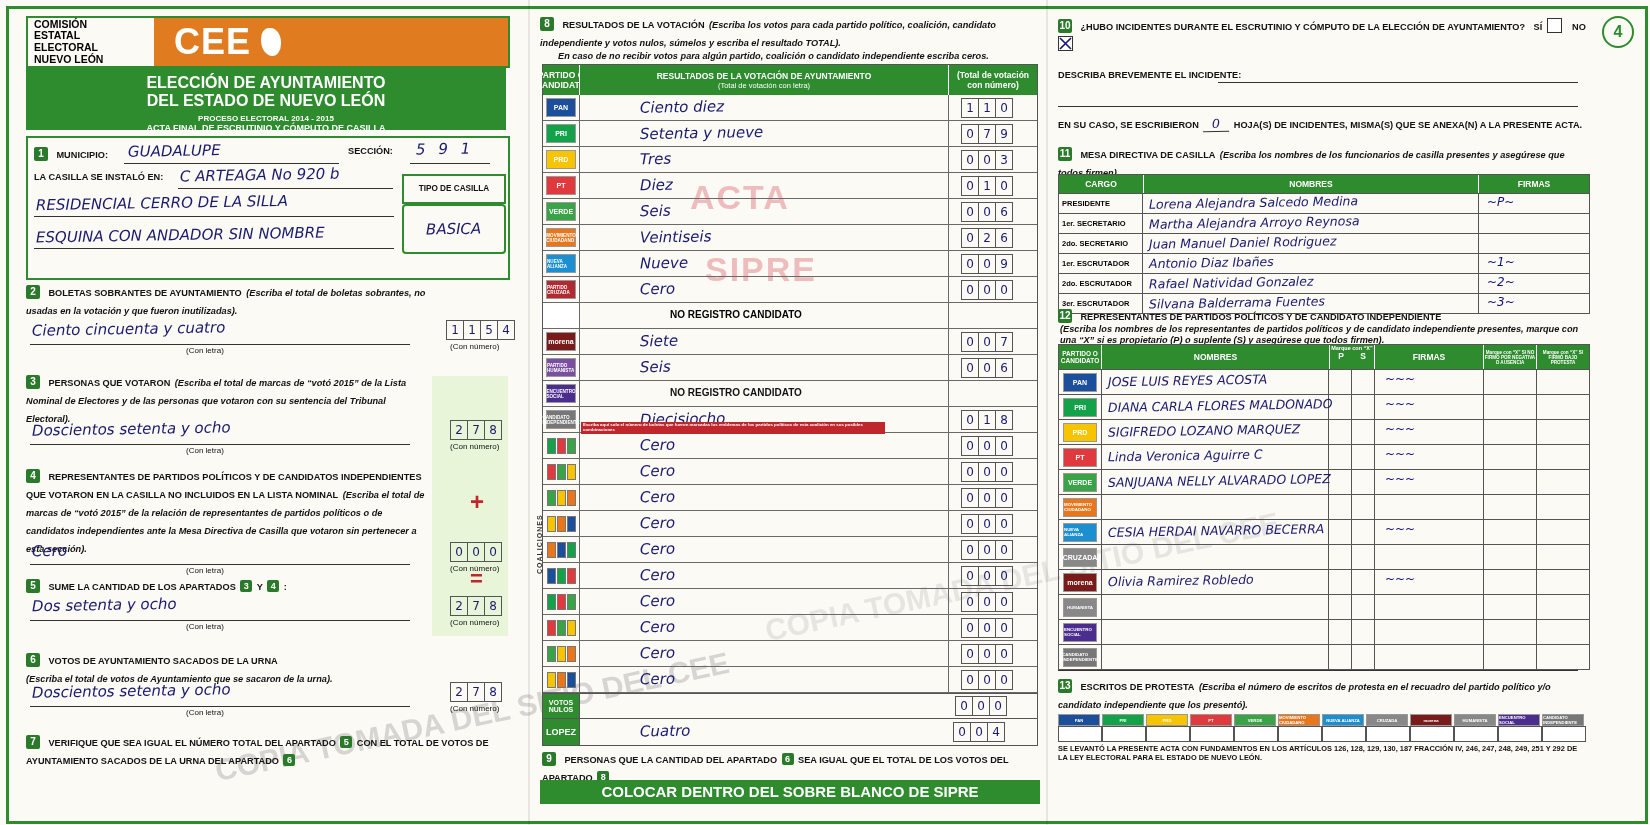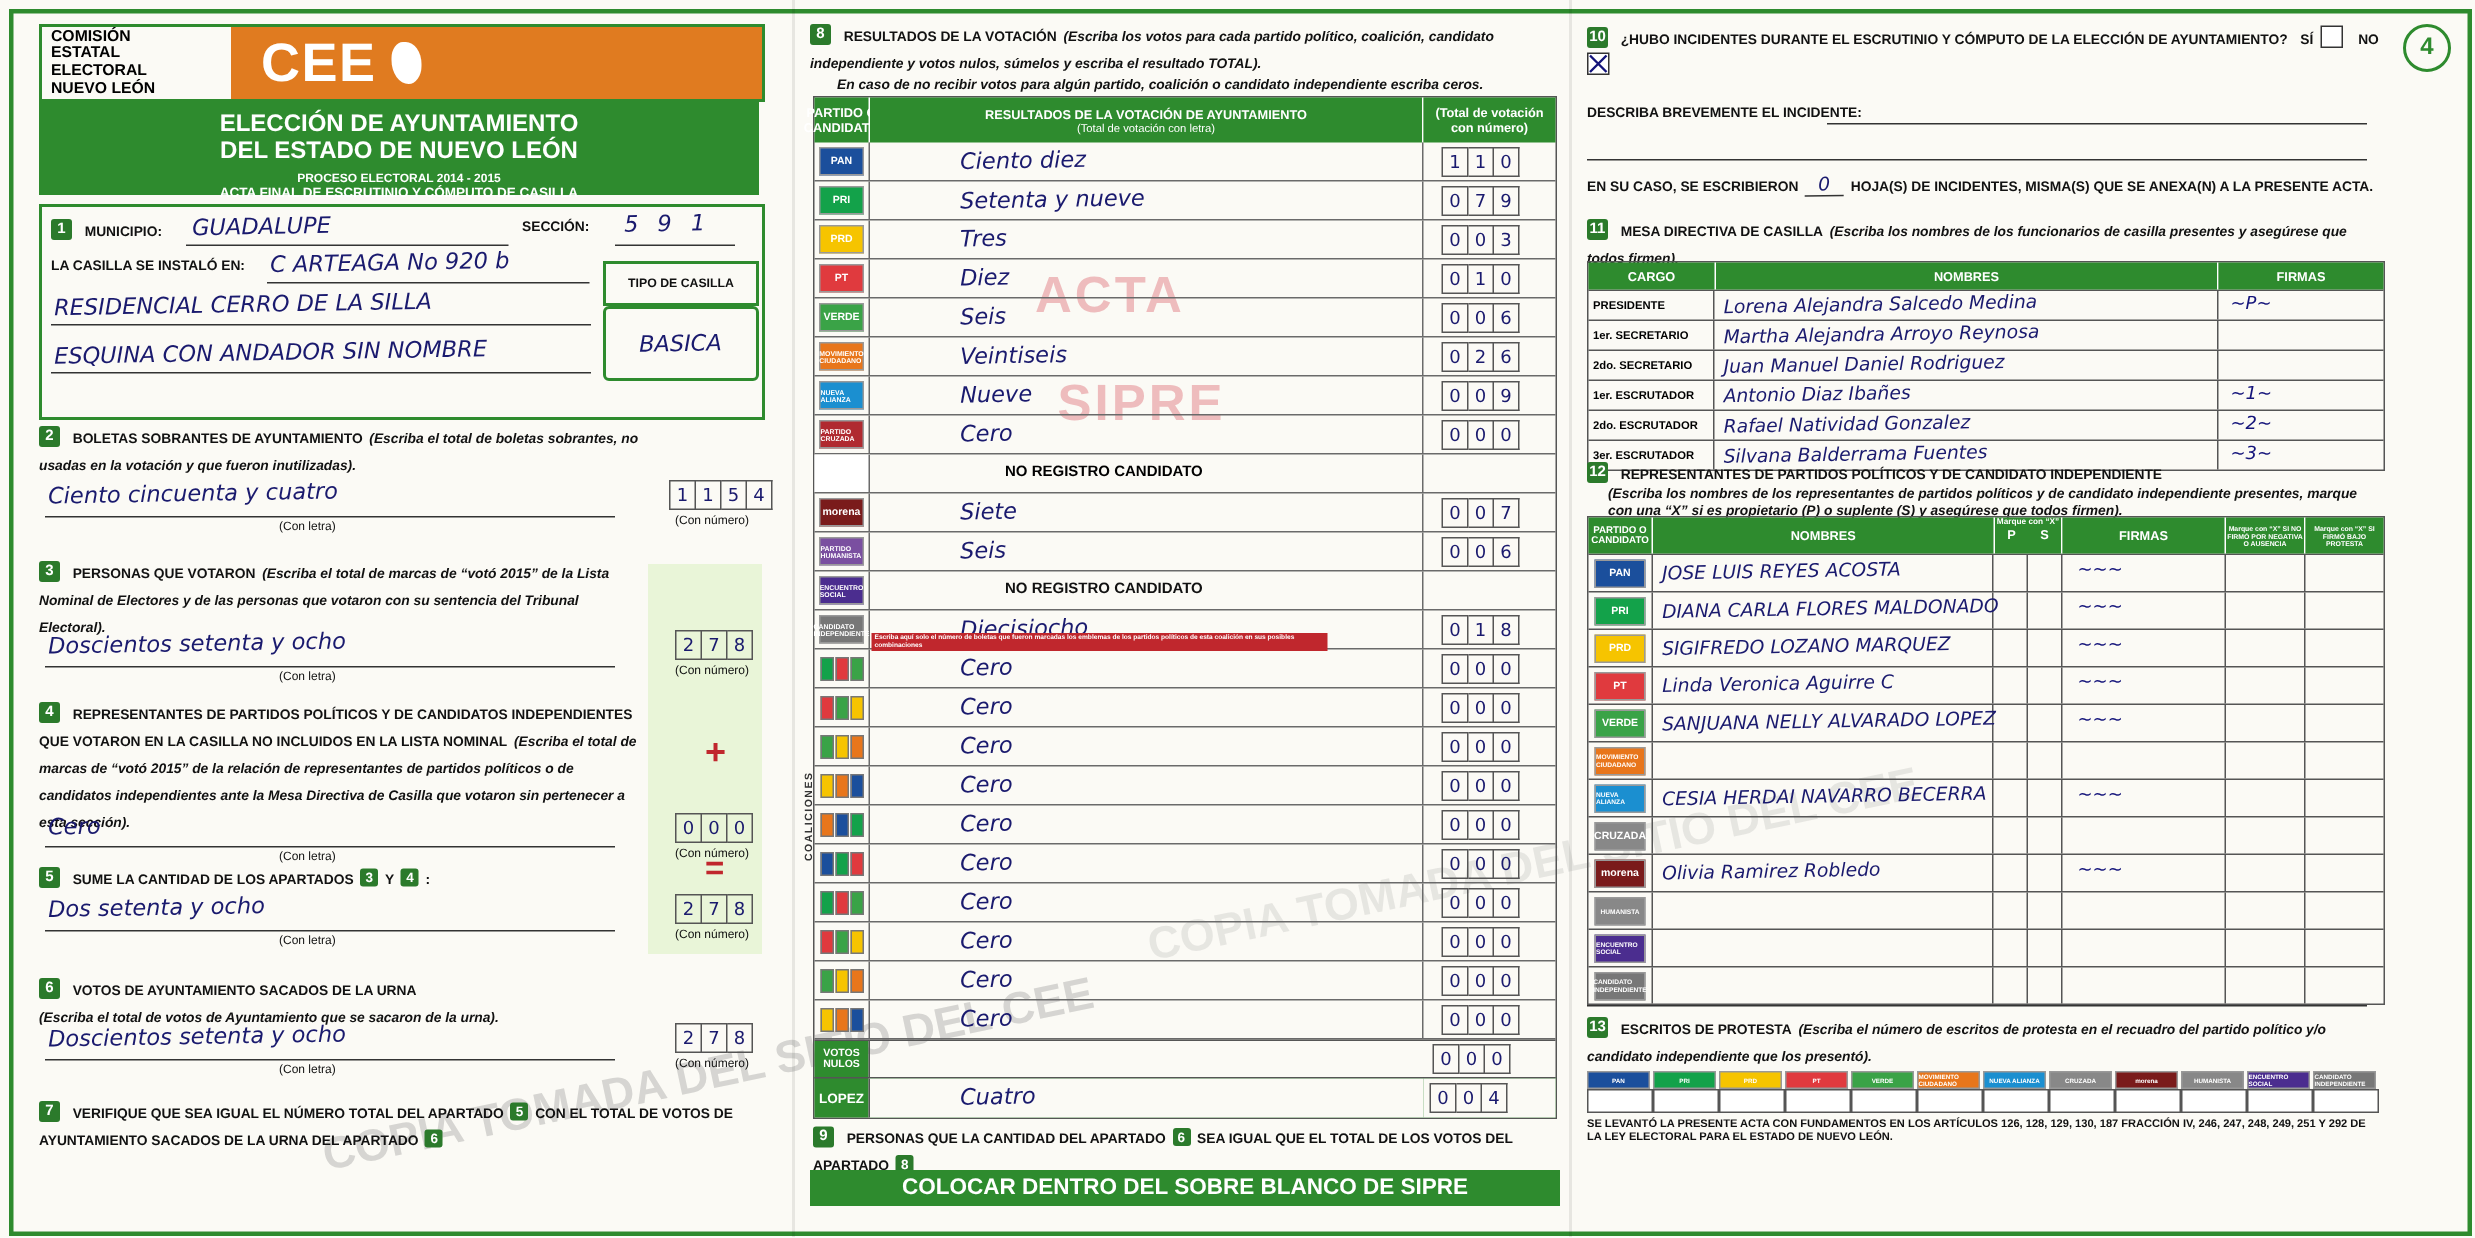--- a/index.html
+++ b/index.html
@@ -721,21 +721,21 @@
             <div style="width: 110px; position: relative;">
               <span class="sig" style="position: absolute; left: 8px; top: 1px;">~3~</span>
             </div>
           </div>
         </div>
     </div>
 
     <div style="position:absolute;left:0;top:292px;width:530px;">
       <span class="num-badge">12</span>
       <span class="bold txt" style="margin-left:4px;">REPRESENTANTES DE PARTIDOS POLÍTICOS Y DE CANDIDATO INDEPENDIENTE</span>
-      <div class="txt i red bold" style="margin-left:14px;">(Escriba los nombres de los representantes de partidos políticos y de candidato independiente presentes, marque con una “X” si es propietario (P) o suplente (S) y asegúrese que todos firmen).</div>
+      <div class="txt i red bold" style="margin-left:2px;">(Escriba los nombres de los representantes de partidos políticos y de candidato independiente presentes, marque con una “X” si es propietario (P) o suplente (S) y asegúrese que todos firmen).</div>
     </div>
 
     <div style="position:absolute;left:0;top:330px;width:530px;border:1px solid #555;">
       <div style="display:flex;height:24px;">
         <div class="tbl-head" style="width:42px;display:flex;align-items:center;justify-content:center;border-right:1px solid #fff;font-size:6.5px;">PARTIDO O CANDIDATO</div>
         <div class="tbl-head" style="flex:1;display:flex;align-items:center;justify-content:center;border-right:1px solid #fff;">NOMBRES</div>
         <div class="tbl-head" style="width:44px;border-right:1px solid #fff;">
           <div style="font-size:5.5px;">Marque con “X”</div>
           <div style="display:flex;">
               <span style="width:22px;">P</span>

